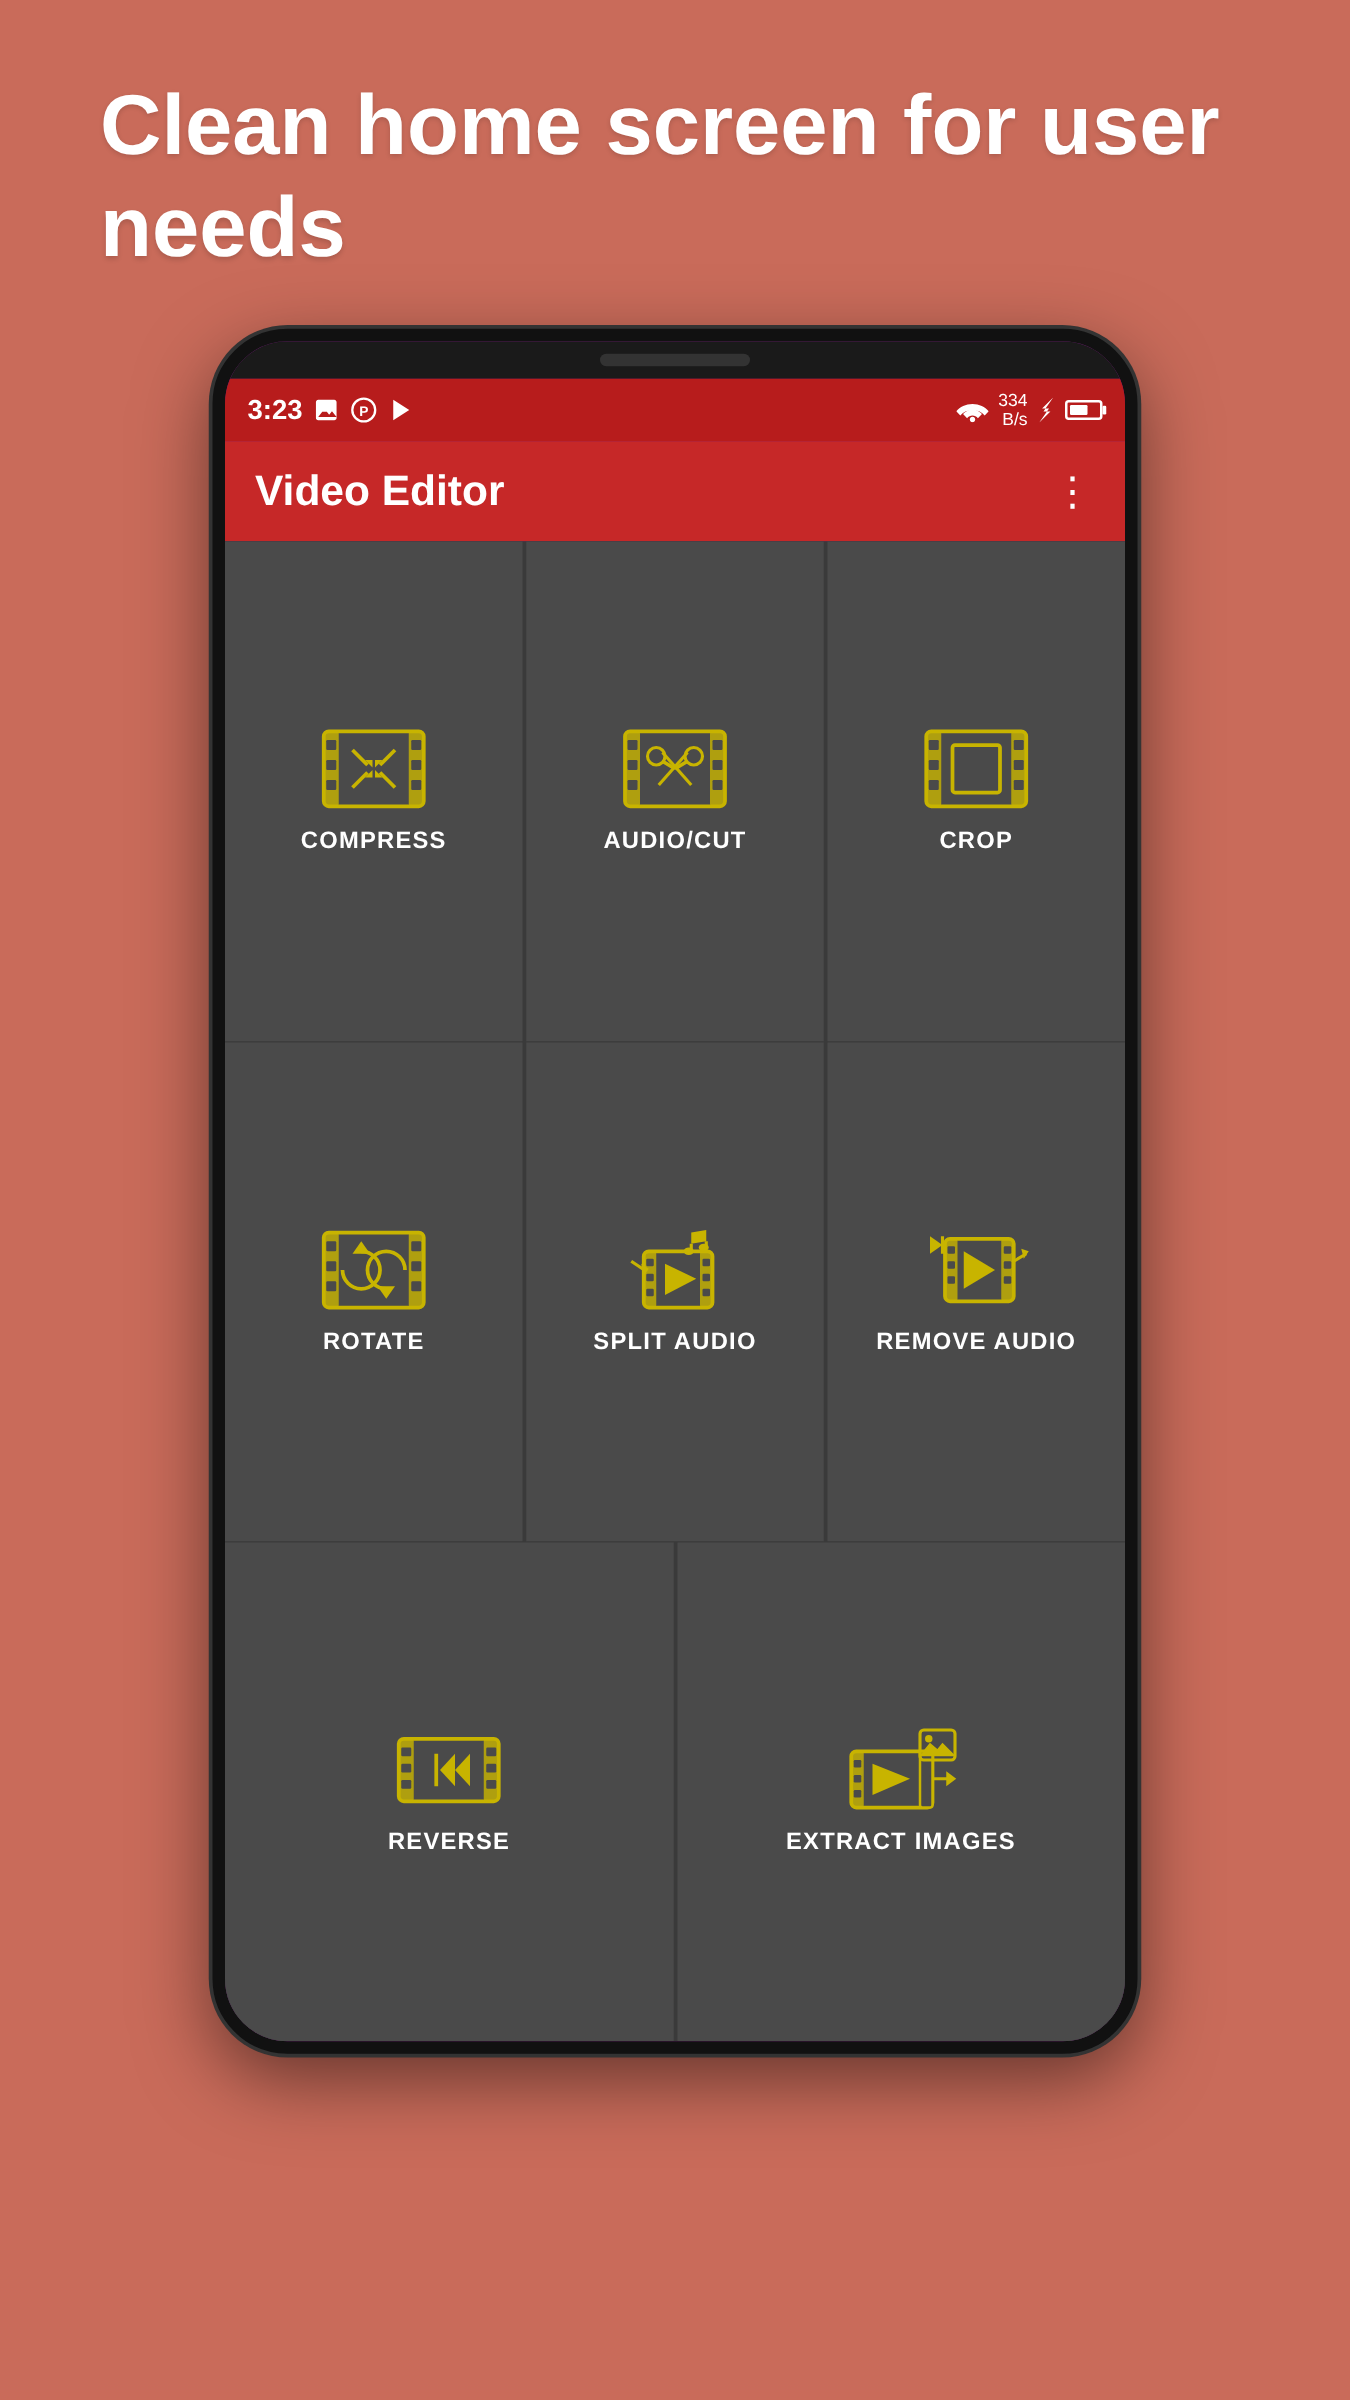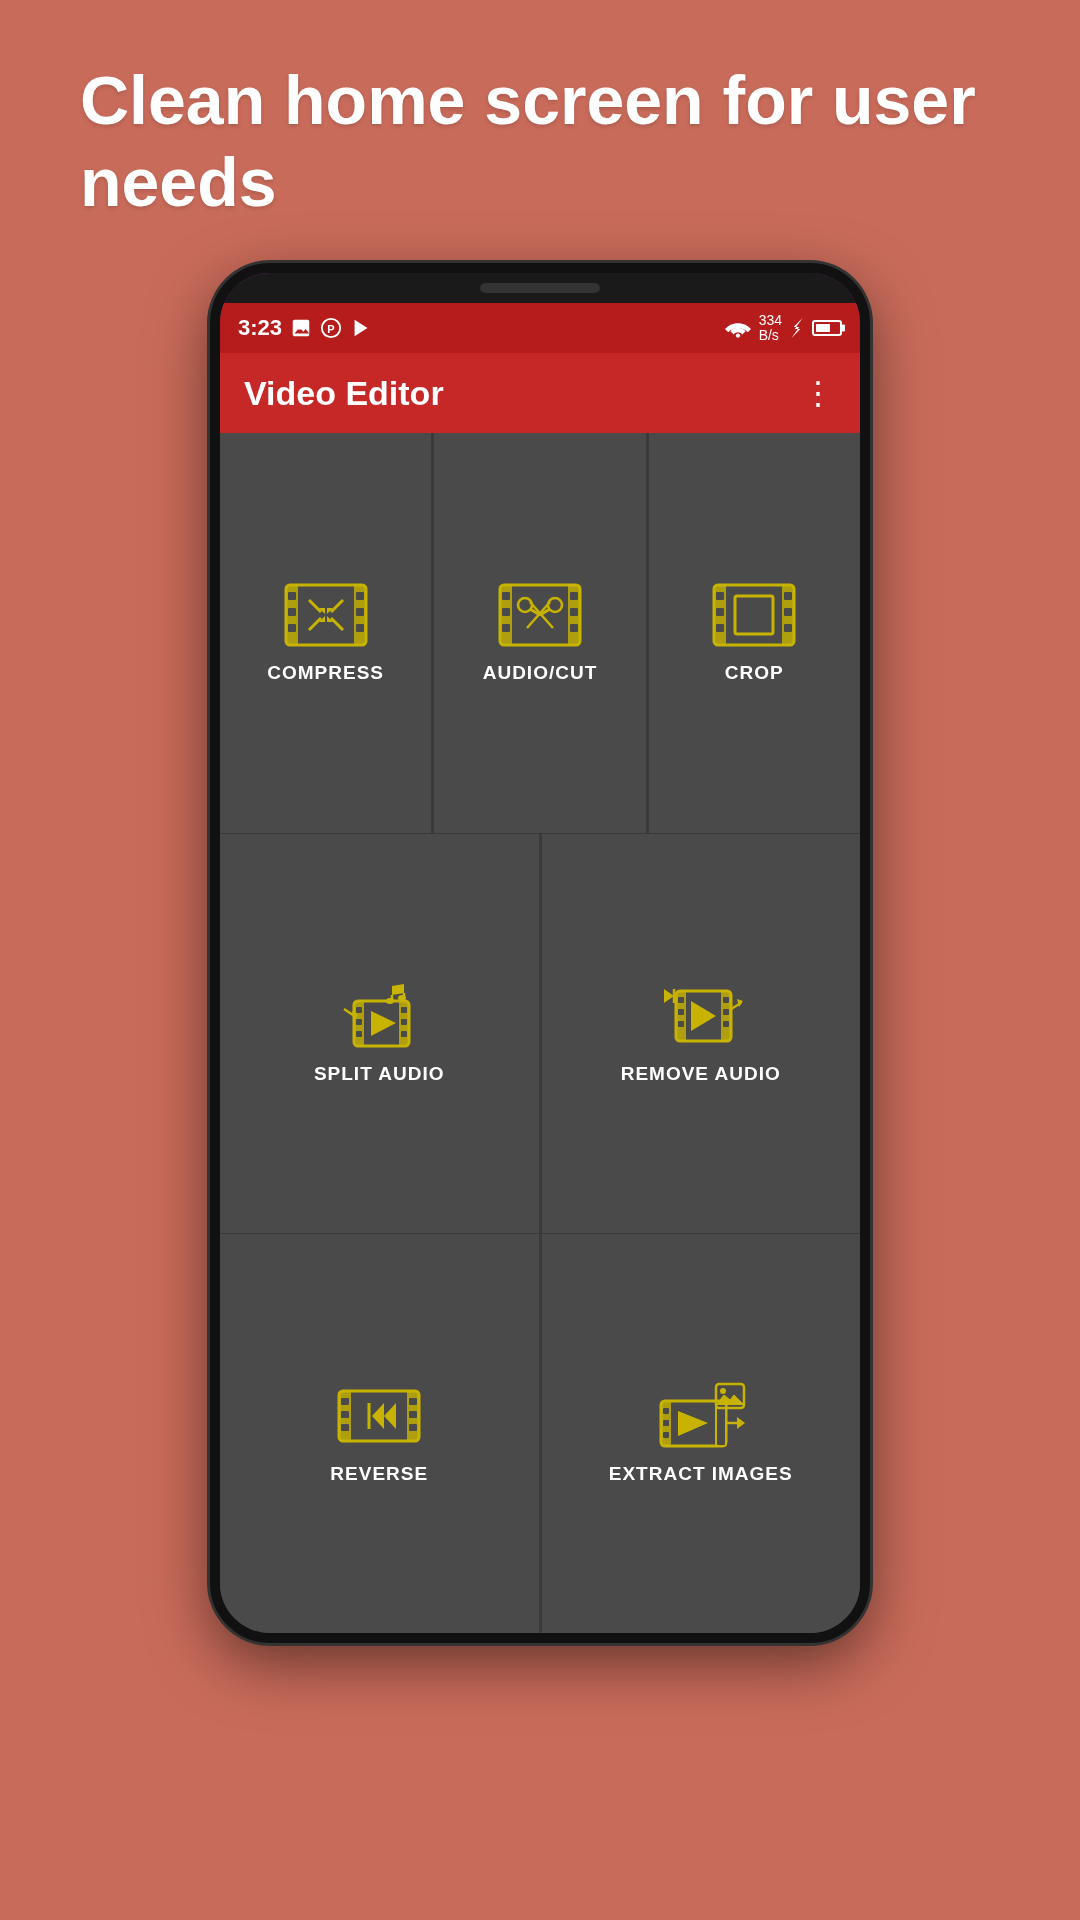--- a/index.html
+++ b/index.html
@@ -19,21 +19,21 @@
       color: white;
       font-size: 68px;
       font-weight: 900;
       line-height: 1.2;
       padding: 60px 80px 40px;
       text-shadow: 0 2px 4px rgba(0,0,0,0.15);
     }
 
     .phone-wrapper {
       position: relative;
-      width: 660px;
+      width: 740px;
       height: 1380px;
       background: #701a75;
       border-radius: 60px;
       border: 10px solid #111;
       box-shadow: 0 0 0 3px #333, 0 20px 60px rgba(0,0,0,0.5);
       overflow: hidden;
       display: flex;
       flex-direction: column;
     }
 
@@ -74,21 +74,21 @@
     .status-right {
       display: flex;
       align-items: center;
       gap: 8px;
       color: white;
       font-size: 18px;
     }
     .data-text {
       font-size: 16px;
       line-height: 1.1;
-      text-align: left;
+      text-align: right;
     }
     .battery-icon {
       width: 30px;
       height: 16px;
       border: 2px solid white;
       border-radius: 3px;
       position: relative;
       display: flex;
       align-items: center;
       padding: 2px;
@@ -307,20 +307,41 @@
             <rect x="75" y="44" width="8" height="8" rx="1" fill="#4a4a4a"></rect>
 
             <rect x="26" y="16" width="38" height="38" rx="2" fill="none" stroke="#c8b400" stroke-width="3"></rect>
           </svg>
         </div>
         <span class="item-label">CROP</span>
       </div>
     </div>
 
     <div class="grid-row">
+      <div class="grid-item">
+        <div class="item-icon">
+          <svg width="90" height="70" viewBox="0 0 90 70">
+            <rect x="5" y="5" width="80" height="60" rx="4" fill="none" stroke="#c8b400" stroke-width="3"></rect>
+            <rect x="5" y="5" width="12" height="60" rx="2" fill="#c8b400" opacity="0.8"></rect>
+            <rect x="73" y="5" width="12" height="60" rx="2" fill="#c8b400" opacity="0.8"></rect>
+            <rect x="7" y="12" width="8" height="8" rx="1" fill="#4a4a4a"></rect>
+            <rect x="7" y="28" width="8" height="8" rx="1" fill="#4a4a4a"></rect>
+            <rect x="7" y="44" width="8" height="8" rx="1" fill="#4a4a4a"></rect>
+            <rect x="75" y="12" width="8" height="8" rx="1" fill="#4a4a4a"></rect>
+            <rect x="75" y="28" width="8" height="8" rx="1" fill="#4a4a4a"></rect>
+            <rect x="75" y="44" width="8" height="8" rx="1" fill="#4a4a4a"></rect>
+
+            <path d="M 35 20 A 15 15 0 1 1 20 35" fill="none" stroke="#c8b400" stroke-width="3"></path>
+            <polygon points="35,12 28,22 42,22" fill="#c8b400"></polygon>
+            <path d="M 55 50 A 15 15 0 1 1 70 35" fill="none" stroke="#c8b400" stroke-width="3"></path>
+            <polygon points="55,58 48,48 62,48" fill="#c8b400"></polygon>
+          </svg>
+        </div>
+        <span class="item-label">ROTATE</span>
+      </div>
 
       <div class="grid-item">
         <div class="item-icon">
           <svg width="90" height="70" viewBox="0 0 90 70">
 
             <rect x="20" y="20" width="55" height="45" rx="4" fill="none" stroke="#c8b400" stroke-width="3"></rect>
             <rect x="20" y="20" width="10" height="45" rx="2" fill="#c8b400" opacity="0.8"></rect>
             <rect x="65" y="20" width="10" height="45" rx="2" fill="#c8b400" opacity="0.8"></rect>
             <rect x="22" y="26" width="6" height="6" rx="1" fill="#4a4a4a"></rect>
             <rect x="22" y="38" width="6" height="6" rx="1" fill="#4a4a4a"></rect>

